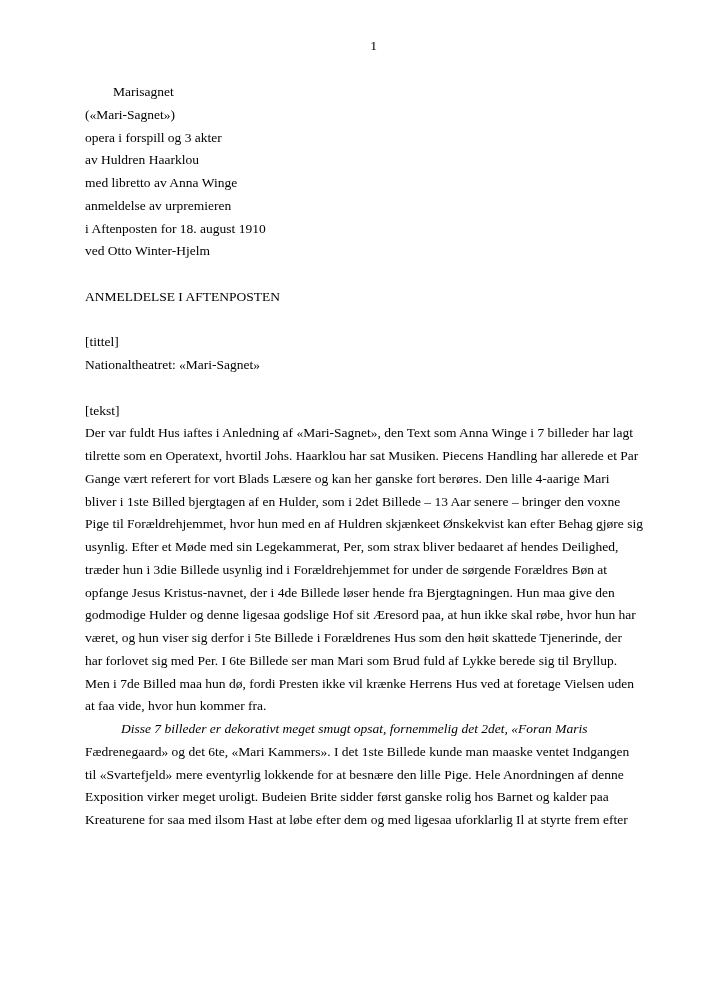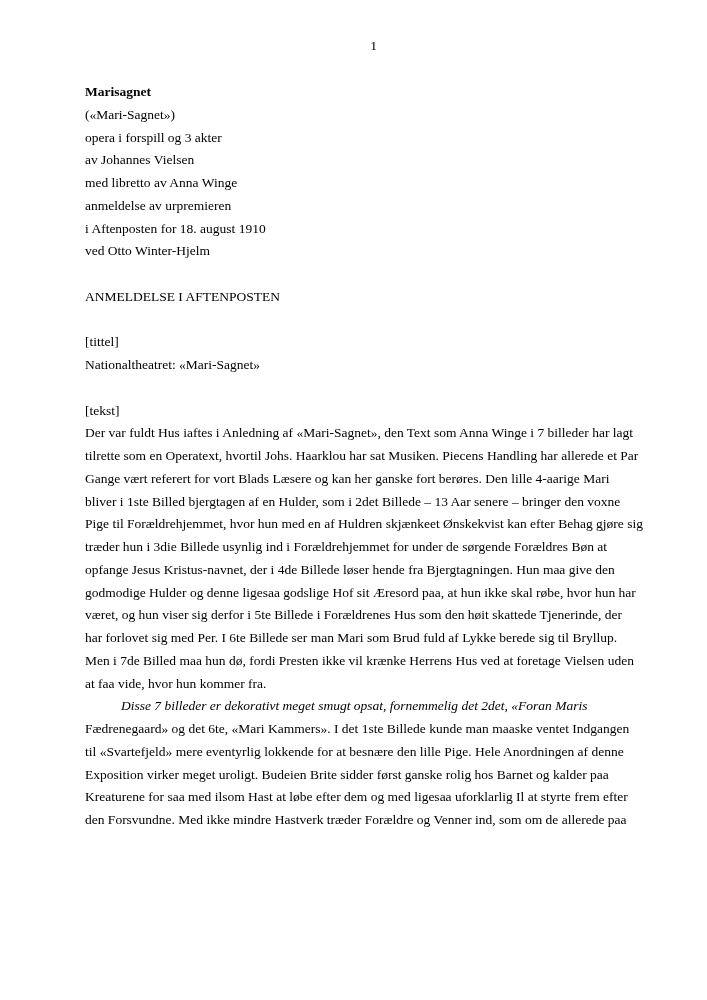--- a/index.html
+++ b/index.html
@@ -34,40 +34,41 @@
     line-height: 22.75px;
   }
   .line {
     white-space: nowrap;
     height: 22.75px;
   }
   .blank {
     height: 22.75px;
   }
   .bold {
-    font-weight: bold;
+    font-weight: normal;
+    margin-left: 28px;
   }
   .indent {
     text-indent: 36px;
     font-style: italic;
   }
 </style>
 </head>
 <body>
 
 <div class="page">
 
   <div class="page-number">1</div>
 
   <div class="content">
 
     <div class="line bold">Marisagnet</div>
     <div class="line">(«Mari-Sagnet»)</div>
     <div class="line">opera i forspill og 3 akter</div>
-    <div class="line">av Johannes Vielsen</div>
+    <div class="line">av Huldren Haarklou</div>
     <div class="line">med libretto av Anna Winge</div>
     <div class="line">anmeldelse av urpremieren</div>
     <div class="line">i Aftenposten for 18. august 1910</div>
     <div class="line">ved Otto Winter-Hjelm</div>
 
     <div class="line blank"></div>
 
     <div class="line">ANMELDELSE I AFTENPOSTEN</div>
 
     <div class="line blank"></div>
@@ -77,29 +78,29 @@
 
     <div class="line blank"></div>
 
     <div class="line">[tekst]</div>
 
     <div class="line">Der var fuldt Hus iaftes i Anledning af «Mari-Sagnet», den Text som Anna Winge i 7 billeder har lagt</div>
     <div class="line">tilrette som en Operatext, hvortil Johs. Haarklou har sat Musiken. Piecens Handling har allerede et Par</div>
     <div class="line">Gange vært referert for vort Blads Læsere og kan her ganske fort berøres. Den lille 4-aarige Mari</div>
     <div class="line">bliver i 1ste Billed bjergtagen af en Hulder, som i 2det Billede – 13 Aar senere – bringer den voxne</div>
     <div class="line">Pige til Forældrehjemmet, hvor hun med en af Huldren skjænkeet Ønskekvist kan efter Behag gjøre sig</div>
+    <div class="line">usynlig. Efter et Møde med sin Legekammerat, Per, som strax bliver bedaaret af hendes Deilighed,</div>
     <div class="line">træder hun i 3die Billede usynlig ind i Forældrehjemmet for under de sørgende Forældres Bøn at</div>
     <div class="line">opfange Jesus Kristus-navnet, der i 4de Billede løser hende fra Bjergtagningen. Hun maa give den</div>
     <div class="line">godmodige Hulder og denne ligesaa godslige Hof sit Æresord paa, at hun ikke skal røbe, hvor hun har</div>
     <div class="line">været, og hun viser sig derfor i 5te Billede i Forældrenes Hus som den høit skattede Tjenerinde, der</div>
     <div class="line">har forlovet sig med Per. I 6te Billede ser man Mari som Brud fuld af Lykke berede sig til Bryllup.</div>
     <div class="line">Men i 7de Billed maa hun dø, fordi Presten ikke vil krænke Herrens Hus ved at foretage Vielsen uden</div>
     <div class="line">at faa vide, hvor hun kommer fra.</div>
 
     <div class="line indent">Disse 7 billeder er dekorativt meget smugt opsat, fornemmelig det 2det, «Foran Maris</div>
     <div class="line">Fædrenegaard» og det 6te, «Mari Kammers». I det 1ste Billede kunde man maaske ventet Indgangen</div>
     <div class="line">til «Svartefjeld» mere eventyrlig lokkende for at besnære den lille Pige. Hele Anordningen af denne</div>
     <div class="line">Exposition virker meget uroligt. Budeien Brite sidder først ganske rolig hos Barnet og kalder paa</div>
     <div class="line">Kreaturene for saa med ilsom Hast at løbe efter dem og med ligesaa uforklarlig Il at styrte frem efter</div>
-    <div class="line">den Forsvundne. Med ikke mindre Hastverk træder Forældre og Venner ind, som om de allerede paa</div>
 
   </div>
 </div>
 
 </body></html>

